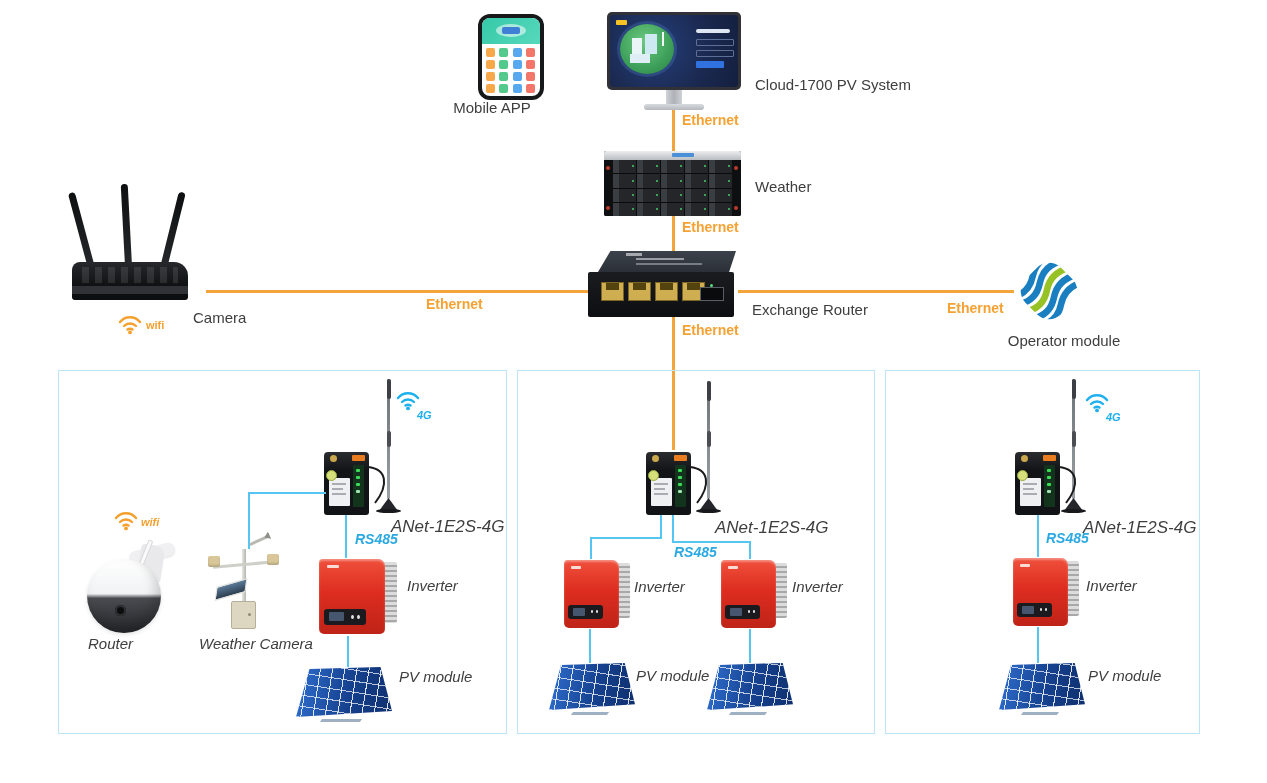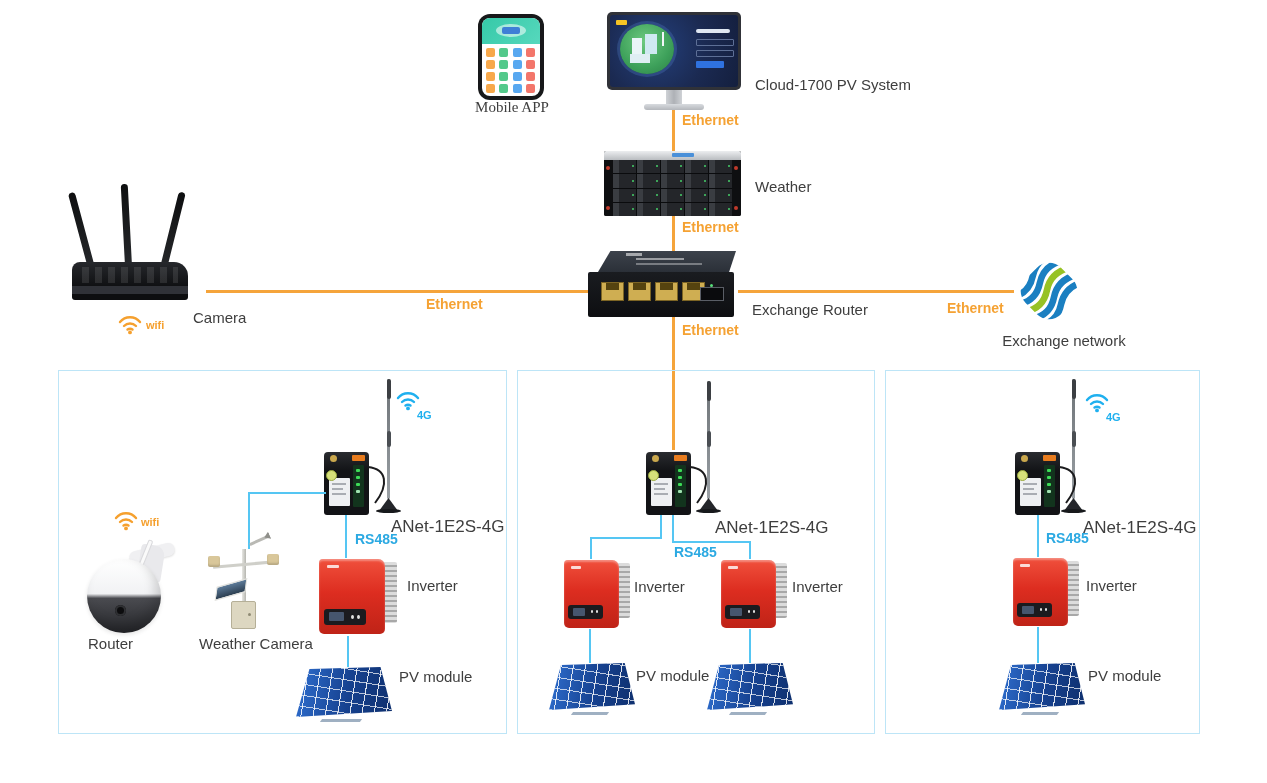--- a/index.html
+++ b/index.html
@@ -11,21 +11,21 @@
   .lbl-lg{font-size:17px;}
   .lbl-c{text-align:center;}
   .lbl-eth{position:absolute;font-size:14px;font-weight:600;color:#F5A233;white-space:nowrap;}
   .lbl-rs{position:absolute;font-size:14px;font-weight:600;color:#2BA9E2;white-space:nowrap;}
   .lbl-wifi{position:absolute;font-size:11px;font-weight:700;color:#F5A02E;white-space:nowrap;}
   .lbl-4g{position:absolute;font-size:11px;font-weight:700;color:#1FB0EF;white-space:nowrap;}
   
   .oline{position:absolute;background:#F5A43B;}
   .bline{position:absolute;background:#55C6F3;}
   
-  .site{position:absolute;border:1px solid #BDE5F7;background:transparent;}
+  .site{position:absolute;border:1px solid #BDE5F7;background:transparent;font-style:italic;}
   
   .phone{position:absolute;width:66px;height:86px;background:#17181a;border-radius:12px;padding:4px;box-sizing:border-box;}
   .phone .scr{position:relative;width:100%;height:100%;background:#fff;border-radius:8px;overflow:hidden;}
   .phone .hd{position:absolute;left:0;top:0;width:100%;height:26px;background:linear-gradient(135deg,#35c9a8,#57d8bd);}
   .phone .hd i{position:absolute;left:14px;top:6px;width:30px;height:13px;border-radius:50%;background:rgba(255,255,255,.55);}
   .phone .hd b{position:absolute;left:20px;top:9px;width:18px;height:7px;border-radius:2px;background:#3f7fd6;}
   .phone .grid{position:absolute;left:4px;top:30px;width:50px;display:grid;grid-template-columns:repeat(4,1fr);gap:3px;}
   .phone .grid i{width:9px;height:9px;border-radius:2px;display:block;}
   .phone .grid i:nth-child(4n+1){background:#f7a84b;}
   .phone .grid i:nth-child(4n+2){background:#53c98b;}
@@ -164,21 +164,21 @@
           <i></i>
           <i></i>
           <i></i>
           <i></i>
           <i></i>
           <i></i>
           <i></i>
       </div>
     </div>
   </div>
-  <div class="lbl lbl-c" style="left:460px;top:99px;width:104px;font-family:Liberation Serif, serif;">Mobile APP</div>
+  <div class="lbl lbl-c" style="left:440px;top:99px;width:104px;">Mobile APP</div>
 
   <div class="monitor" style="left:607px;top:12px;">
     <div class="mon-bezel">
         <div class="mon-scr">
       <div class="mon-logo"></div>
       <div class="mon-island">
         <i class="b1"></i>
             <i class="b2"></i>
             <i class="b3"></i>
             <i class="t1"></i>
@@ -294,21 +294,21 @@
       <rect x="10" y="10" width="58" height="58" fill="#ffffff"></rect>
       <g fill="none" stroke-width="6.6">
         <path d="M8 17 q15 10 30 0 t32 0" stroke="#1A7FC1"></path>
         <path d="M8 27 q15 10 30 0 t32 0" stroke="#1A7FC1"></path>
         <path d="M8 37 q15 10 30 0 t32 0" stroke="#97C225"></path>
         <path d="M8 47 q15 10 30 0 t32 0" stroke="#1A7FC1"></path>
         <path d="M8 57 q15 10 30 0 t32 0" stroke="#1A7FC1"></path>
       </g>
     </g>
   </svg>
-  <div class="lbl lbl-c" style="left:1002px;top:332px;width:124px;">Exchange network</div>
+  <div class="lbl lbl-c" style="left:1002px;top:332px;width:124px;">Operator module</div>
 
   <div class="site" style="left:58px;top:370px;width:447px;height:362px;">
     <div class="whip" style="left:320px;top:8px;width:20px;height:140px;">
       <div class="rod" style="height:120px;"></div>
         <div class="seg1"></div>
         <div class="seg2" style="top:52px;"></div>
       <div class="cone" style="top:119px;"></div>
         <div class="disc" style="top:130px;"></div>
     </div>
     <svg class="abs" style="left:336px;top:18px;" width="26" height="22" viewBox="0 0 26 22">

